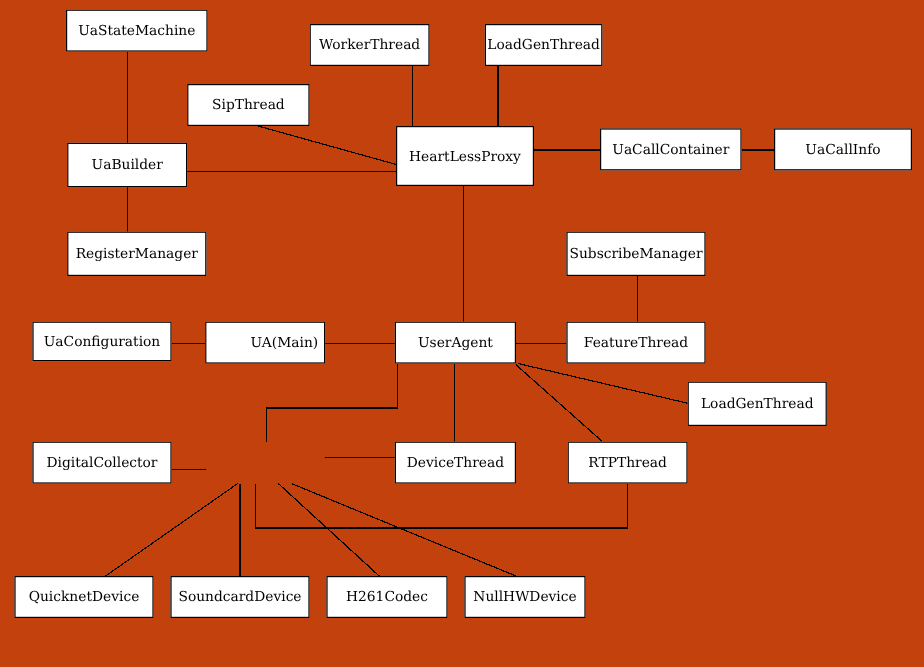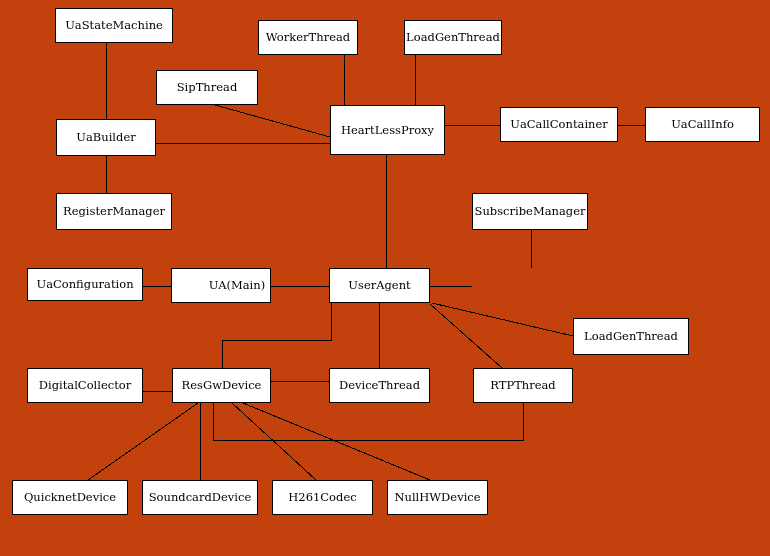--- a/index.html
+++ b/index.html
@@ -127,28 +127,28 @@
       </div>
       <div class="node" style="left: 27px; top: 268px; width: 116px; height: 33px;">
         <span class="node-label">UaConfiguration</span>
       </div>
       <div class="node" style="left: 171px; top: 268px; width: 100px; height: 35px; padding-left: 32px;">
         <span class="node-label">UA(Main)</span>
       </div>
       <div class="node" style="left: 329px; top: 268px; width: 101px; height: 35px;">
         <span class="node-label">UserAgent</span>
       </div>
+      <div class="node" style="left: 472px; top: 268px; width: 116px; height: 35px;">
+        <span class="node-label">FeatureThread</span>
+      </div>
       <div class="node" style="left: 573px; top: 318px; width: 116px; height: 37px;">
         <span class="node-label">LoadGenThread</span>
       </div>
       <div class="node" style="left: 27px; top: 368px; width: 116px; height: 35px;">
         <span class="node-label">DigitalCollector</span>
-      </div>
-      <div class="node" style="left: 172px; top: 368px; width: 99px; height: 35px;">
-        <span class="node-label">ResGwDevice</span>
       </div>
       <div class="node" style="left: 329px; top: 368px; width: 101px; height: 35px;">
         <span class="node-label">DeviceThread</span>
       </div>
       <div class="node" style="left: 473px; top: 368px; width: 100px; height: 35px; text-align: right;">
         <span class="node-label">RTPThread</span>
       </div>
       <div class="node" style="left: 12px; top: 480px; width: 116px; height: 35px;">
         <span class="node-label">QuicknetDevice</span>
       </div>

